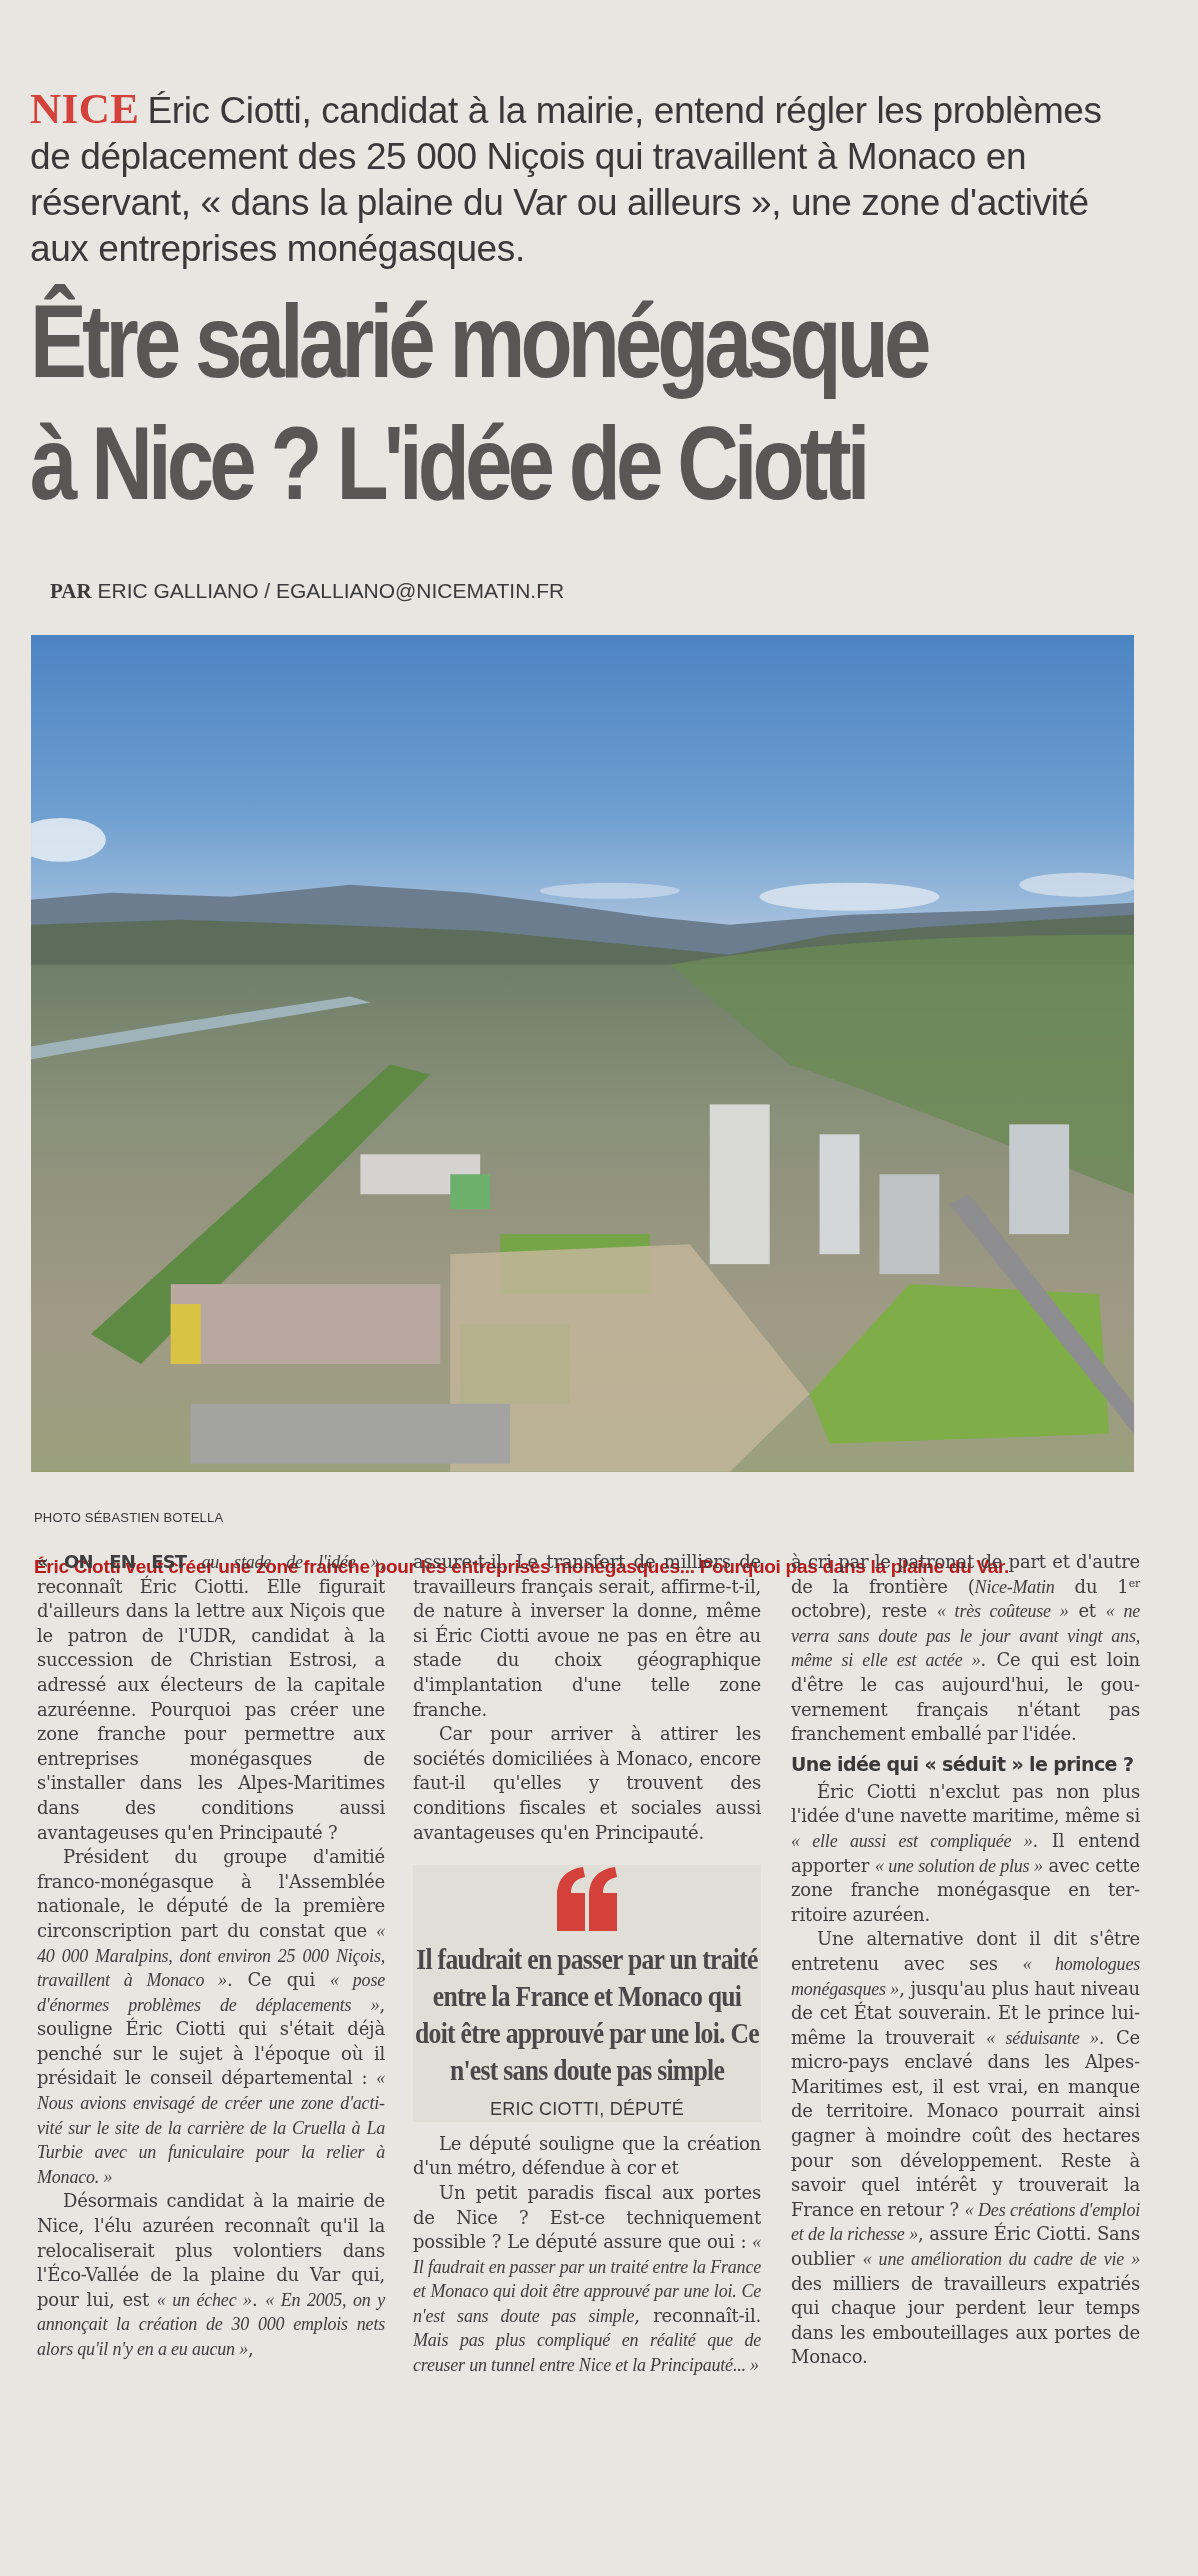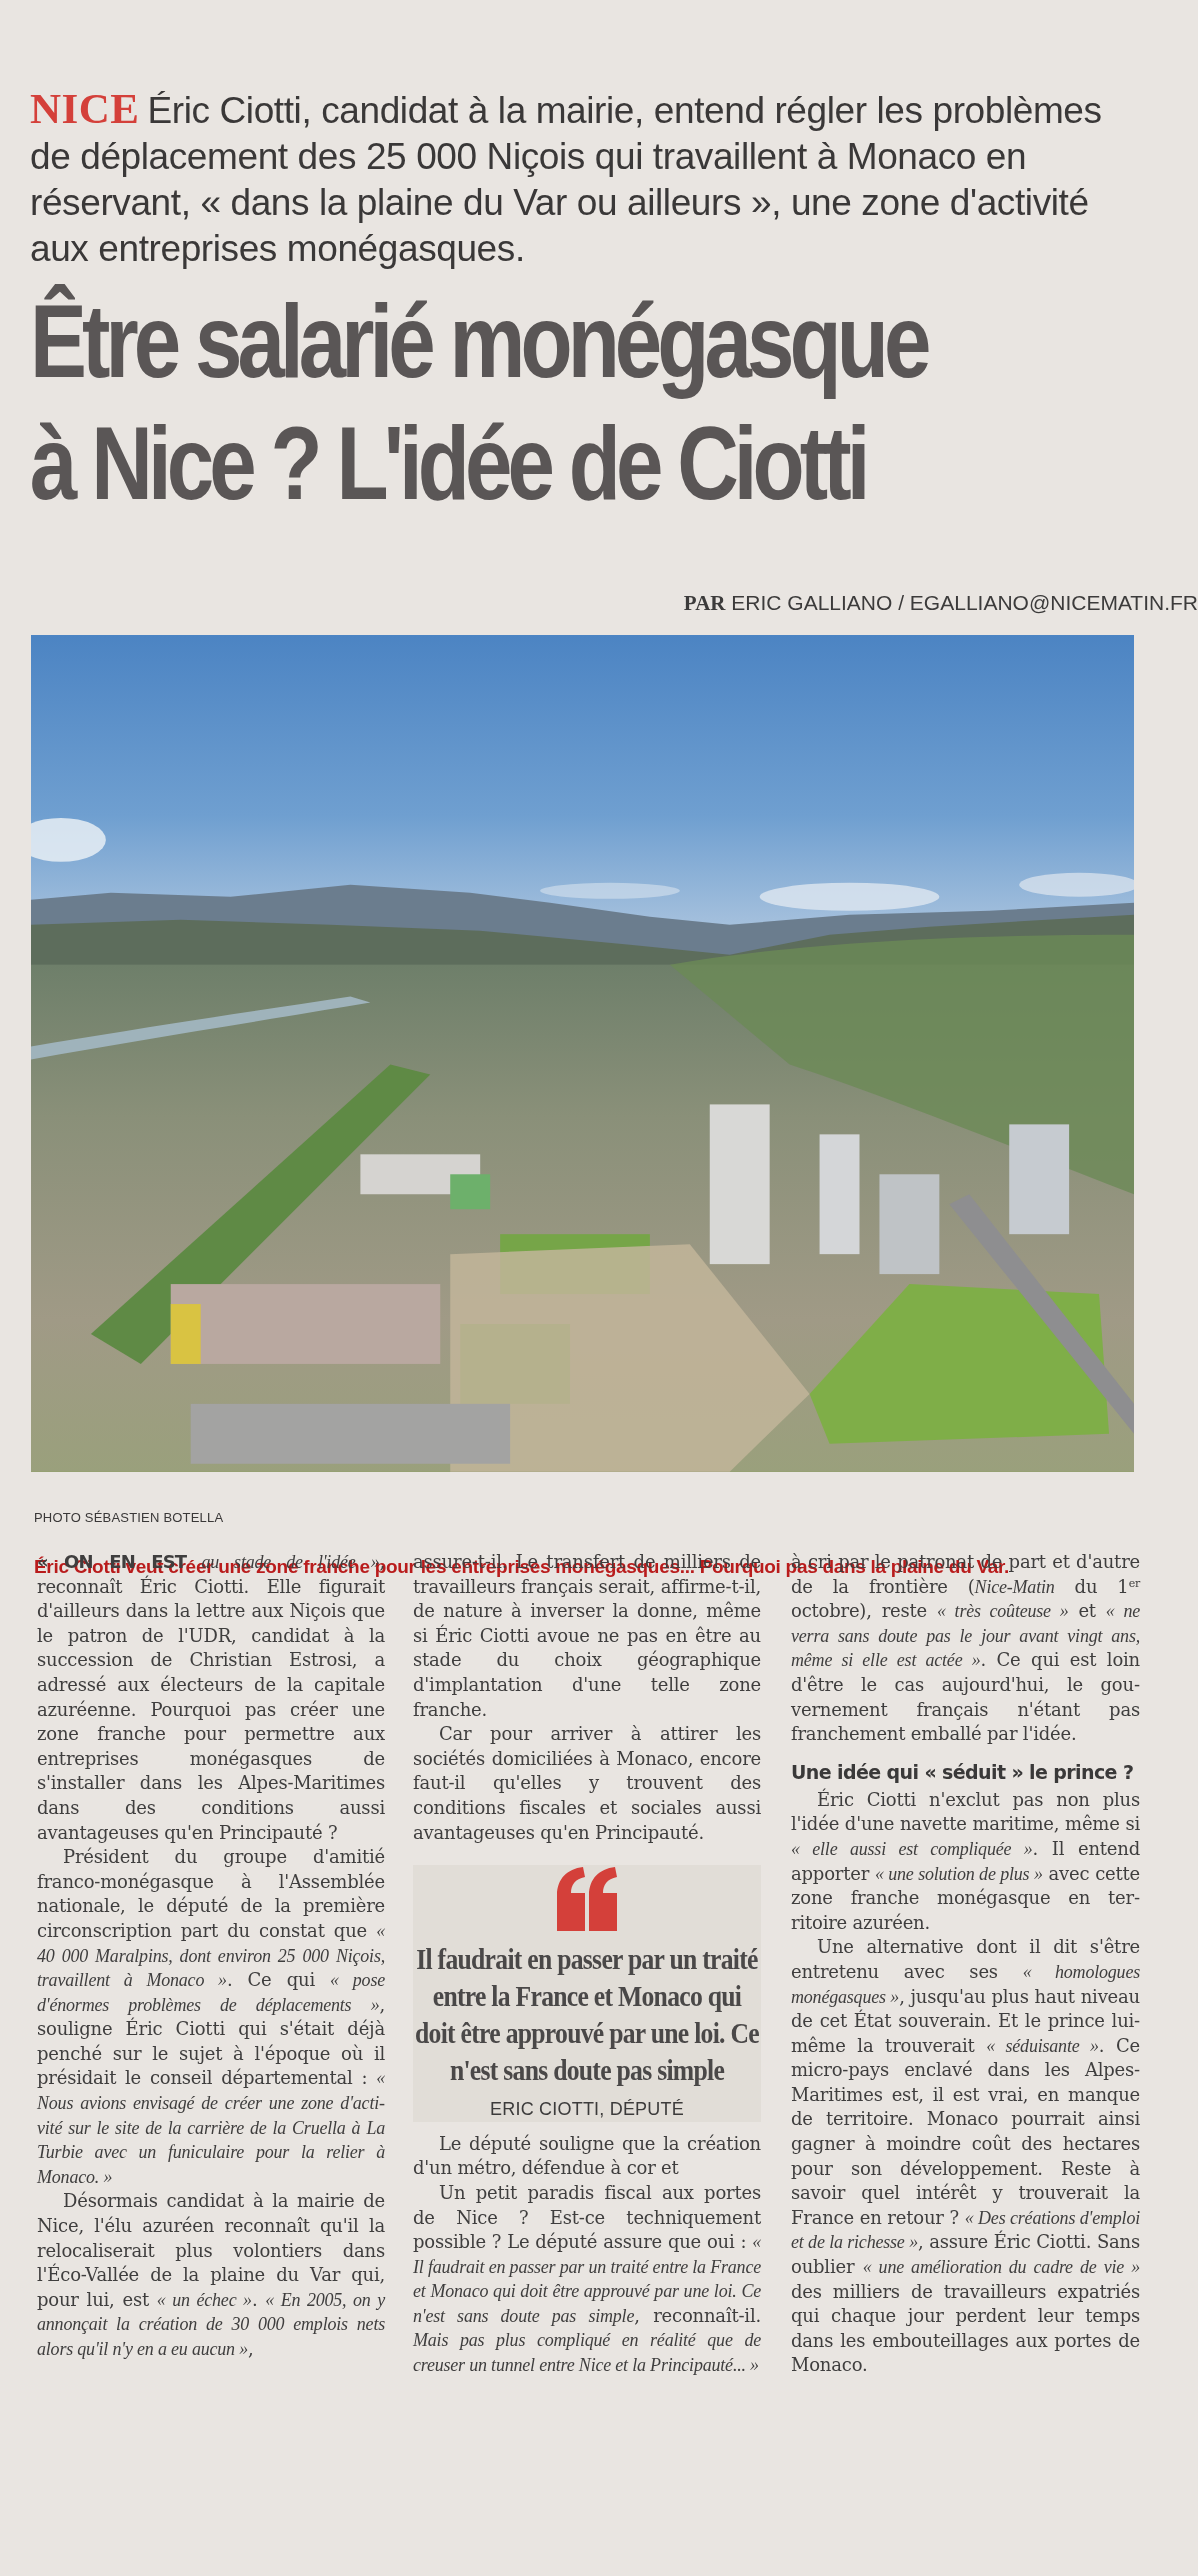--- a/index.html
+++ b/index.html
@@ -30,24 +30,23 @@
       position: absolute; left: 30px; top: 280px; width: 1118px;
       font-family: "Liberation Sans", sans-serif;
       font-weight: bold; color: #5a5656;
       font-size: 104px; line-height: 122px;
       letter-spacing: -6px;
       transform: scaleX(0.82); transform-origin: left top;
       width: 1368px;
     }
 
     .byline {
-      position: absolute; top: 579px; left: 0; width: 1198px; text-align: right;
+      position: absolute; top: 579px; left: 0; width: 1198px; text-align: left;
       font-family: "Liberation Sans", sans-serif; font-size: 21px; color: #3c3b3b;
-      padding-left: 72px;
-      margin-top: 12px;
+      padding-left: 50px;
     }
     .byline .par { font-family: "Liberation Serif", serif; font-weight: bold; }
 
     
     .photo {
       position: absolute; left: 31px; top: 635px; width: 1103px; height: 837px;
       overflow: hidden;
       background: linear-gradient(180deg, #4e86c4 0%, #6b9cd0 40%, #9bbcdc 58%, #8a9bb0 62%, #5f7d6a 66%, #7a8a6c 72%, #8b9478 80%, #7f9a5e 88%, #8aa05a 100%);
     }
     .photo svg { position: absolute; left: 0; top: 0; }
@@ -74,21 +73,21 @@
     .col3 { left: 791px; width: 349px; }
     .col p { margin: 0; text-indent: 26px; }
     .col p.noindent { text-indent: 0; }
     .col em { font-style: italic; font-family: Liberation Serif, serif; }
     .lead-in {
       font-family: "DejaVu Sans", sans-serif; font-weight: bold; letter-spacing: -0.8px;
     }
     .subhead {
       font-family: "DejaVu Sans", sans-serif; font-weight: bold;
       font-size: 19px; line-height: 23px; color: #3a3939; letter-spacing: -0.6px;
-      margin: 14px 0 4px 0; text-align: left;
+      margin: 6px 0 4px 0; text-align: left;
     }
     sup { font-size: 11px; vertical-align: 6px; line-height: 0; }
 
     
     .pullquote {
       margin: 20px 0 10px 0; text-align: center;
       background: rgba(215,210,205,0.45);
     }
     .quote-mark {
       display: block; margin: 0 auto 8px auto; width: 68px; height: 68px;

